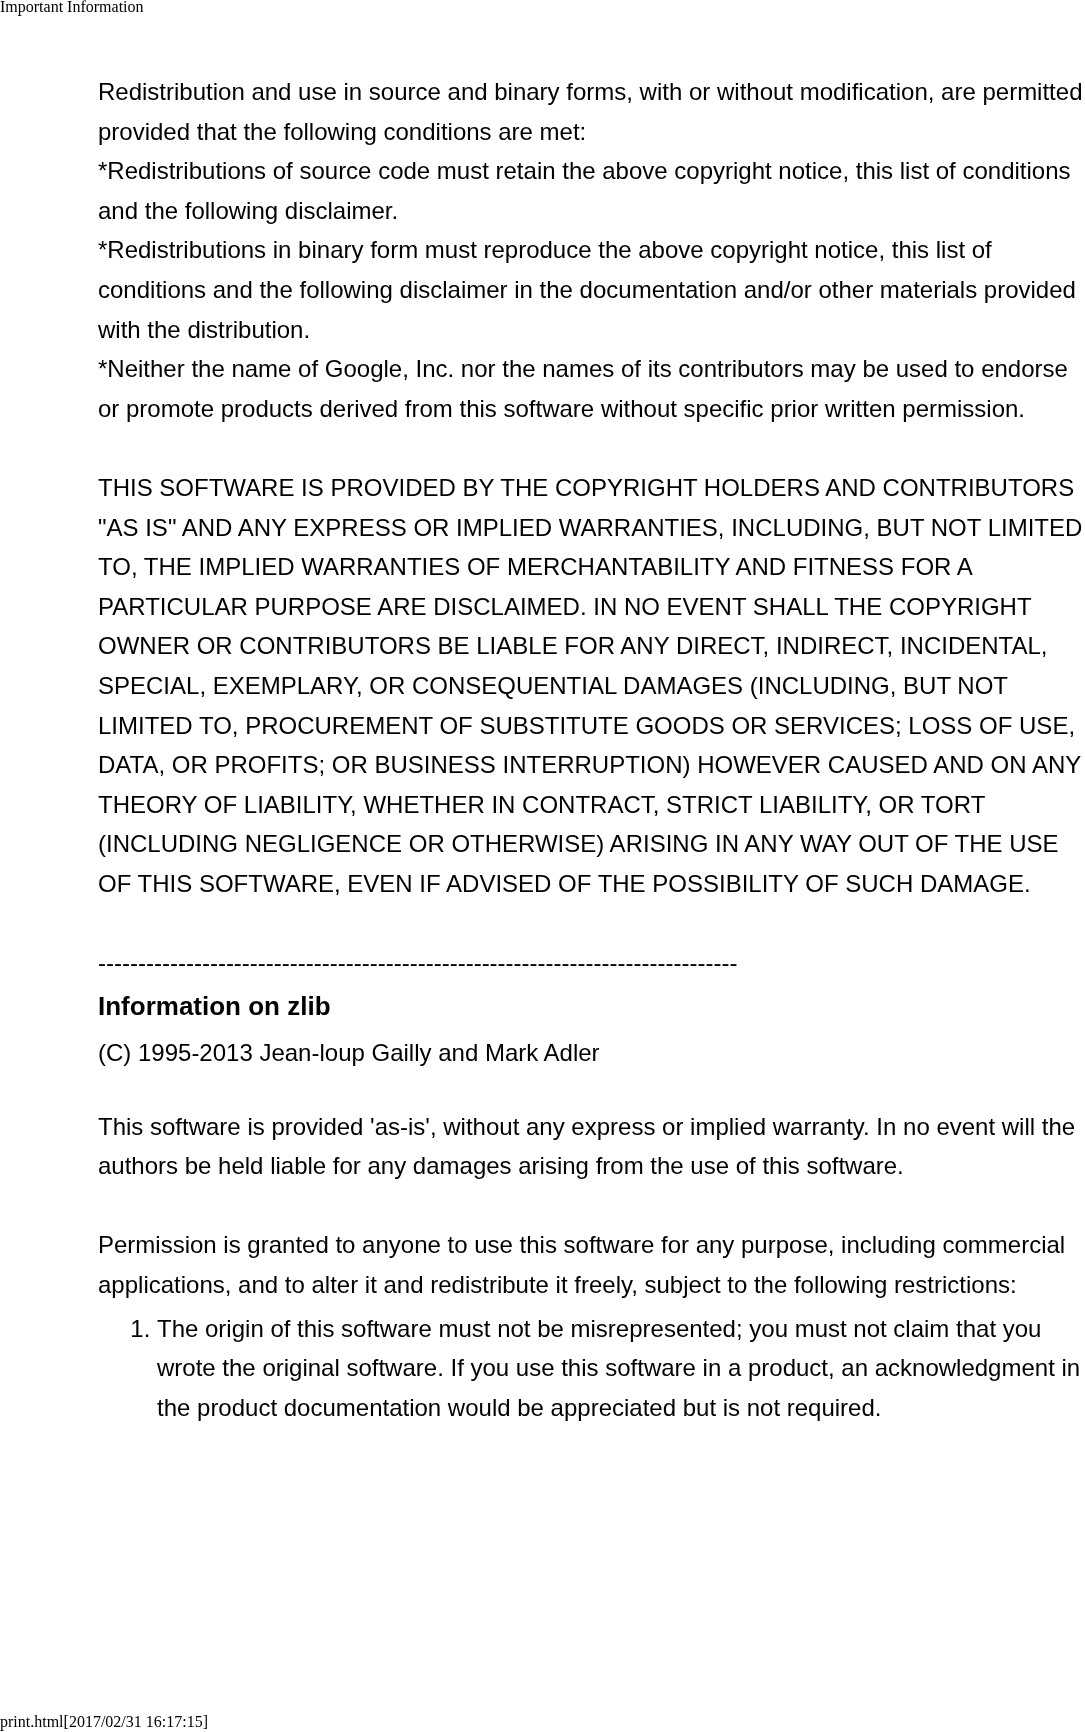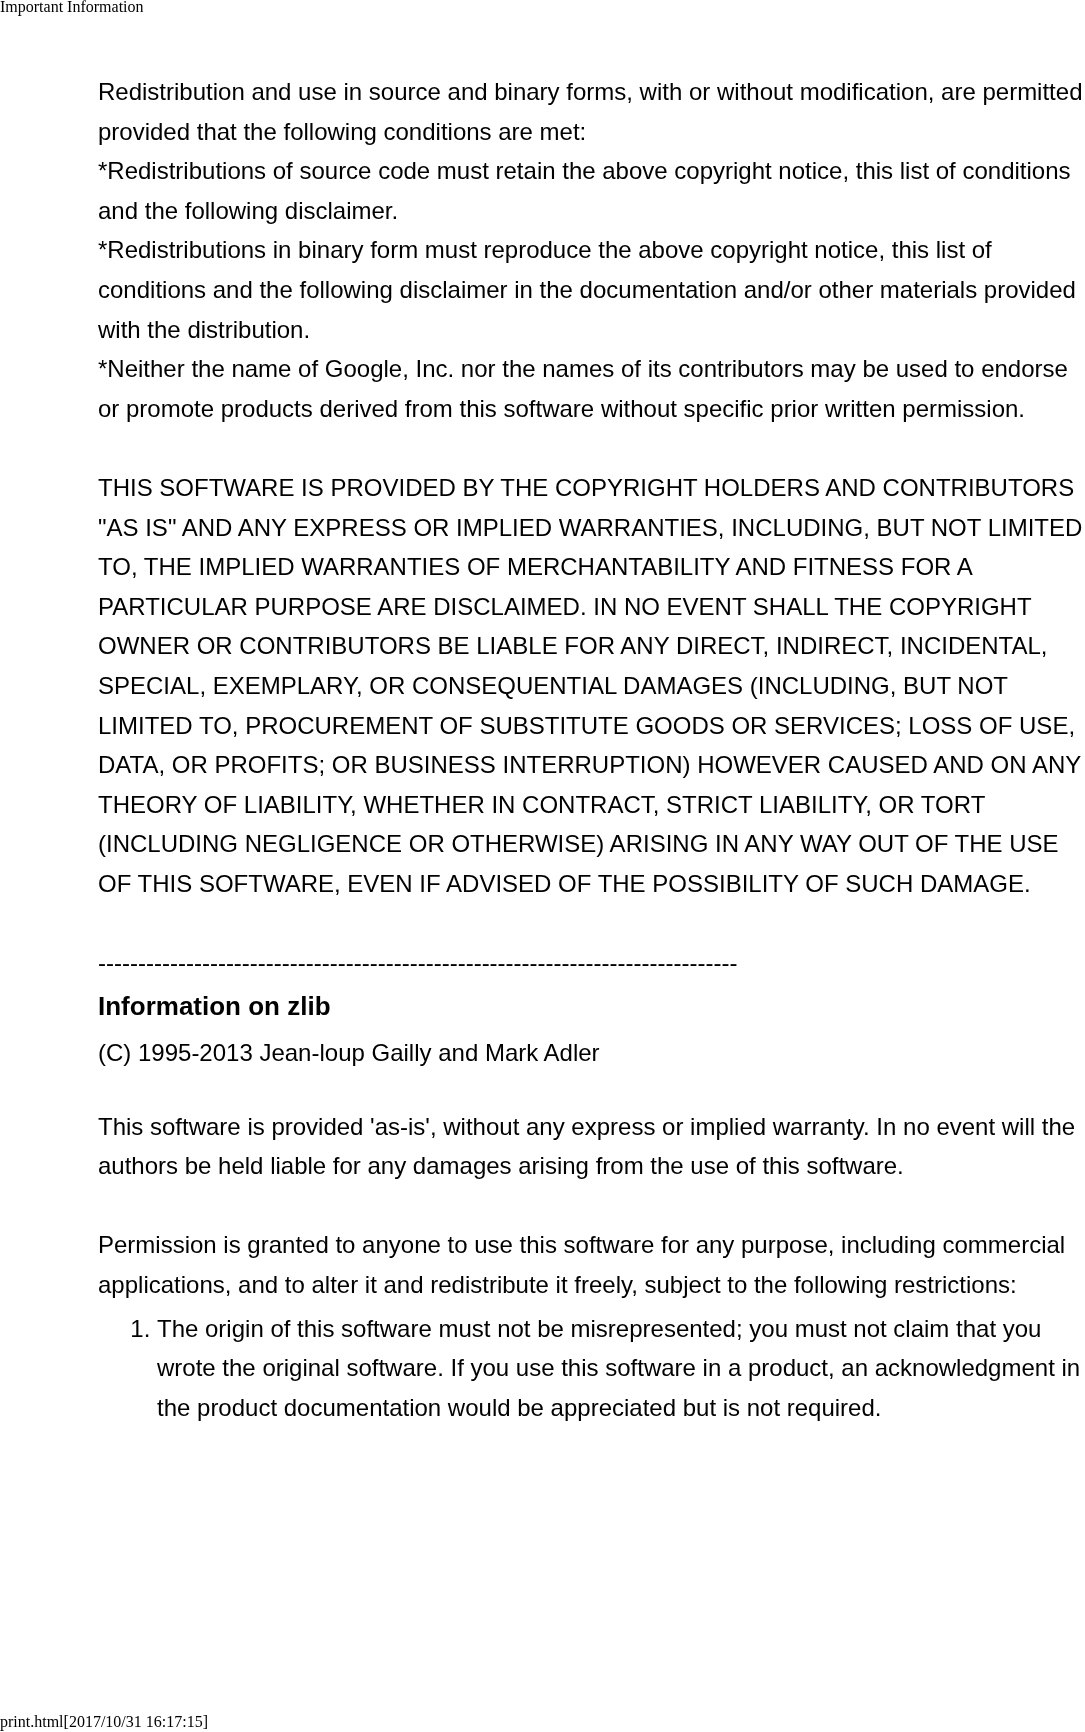--- a/index.html
+++ b/index.html
@@ -87,13 +87,13 @@
   <p class="credit">(C) 1995-2013 Jean-loup Gailly and Mark Adler</p>
   <div class="spacer" style="height:30px"></div>
   <p>This software is provided 'as-is', without any express or implied warranty. In no event will the authors be held liable for any damages arising from the use of this software.</p>
   <div class="spacer"></div>
   <p>Permission is granted to anyone to use this software for any purpose, including commercial applications, and to alter it and redistribute it freely, subject to the following restrictions:</p>
   <ol class="restrictions">
     <li>The origin of this software must not be misrepresented; you must not claim that you wrote the original software. If you use this software in a product, an acknowledgment in the product documentation would be appreciated but is not required.</li>
   </ol>
 </div>
 
-<div class="page-footer">print.html[2017/10/31 16:17:15]</div>
+<div class="page-footer">print.html[2017/02/31 16:17:15]</div>
 
 </body></html>

